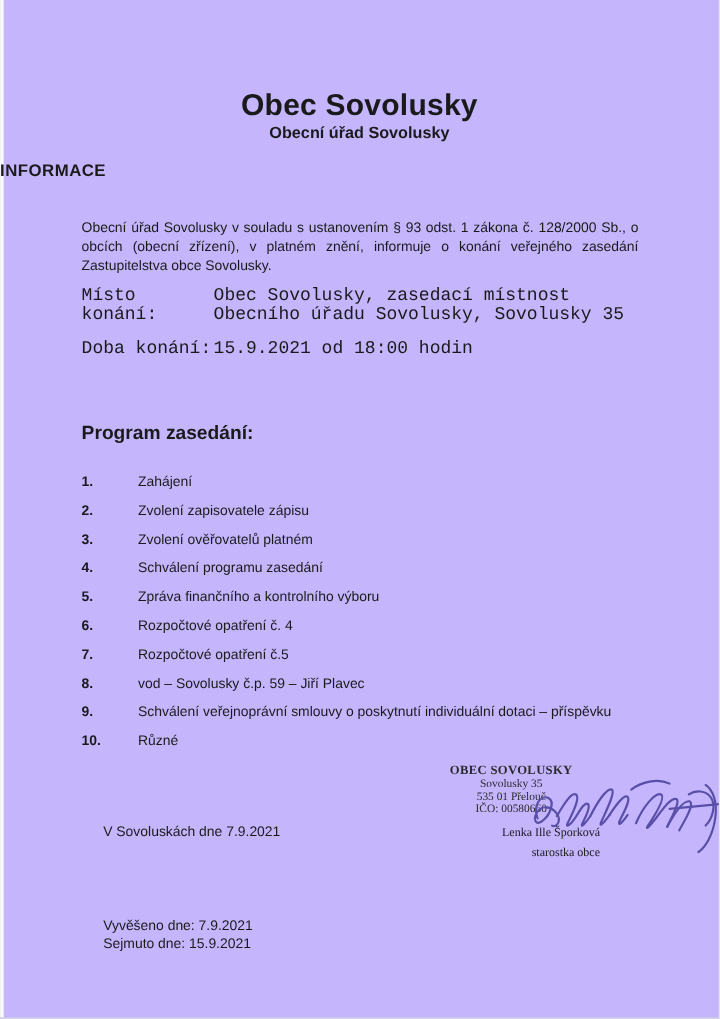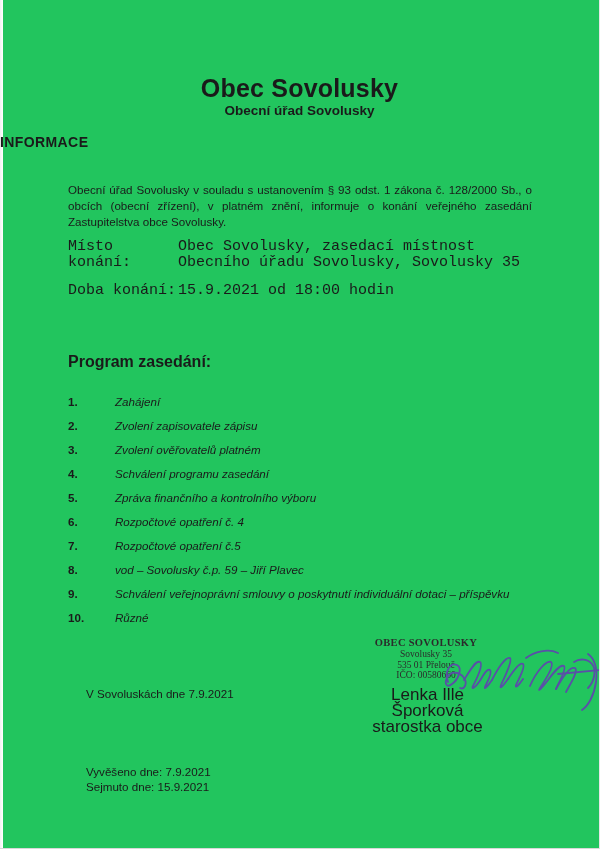--- a/index.html
+++ b/index.html
@@ -4,21 +4,21 @@
 <style>
   html, body {
     margin: 0;
     padding: 0;
     background: #ffffff;
   }
   .page {
     position: relative;
     width: 600px;
     height: 849px;
-    background: #22c55e;
+    background: #c4b5fd;
     overflow: hidden;
     font-family: "Liberation Sans", sans-serif;
     color: #1a1a1a;
     box-sizing: border-box;
     border-right: 1px solid #e6e6e6;
     border-bottom: 1px solid #d8d8d8;
   }
   .page::before {
     content: "";
     position: absolute;
@@ -113,21 +113,20 @@
   .program-item .num {
     position: absolute;
     left: 0;
     top: 0;
     width: 42px;
     font-weight: bold;
   }
   .program-item .txt {
     display: block;
     margin-left: 47px;
-    font-style: italic;
   }
   .program-item .txt .l2 { display: block; }
 
   
   .stamp {
     position: absolute;
     left: 366px;
     top: 637px;
     width: 120px;
     text-align: center;
@@ -160,23 +159,24 @@
     position: absolute;
     left: 86px;
     top: 687px;
     font-size: 11.6px;
   }
   .signer {
     position: absolute;
     left: 355px;
     top: 687px;
     width: 145px;
-    text-align: center;
-    font-size: 17px;
+    text-align: right;
+    font-size: 10px;
     line-height: 16px;
+    font-family: Liberation Serif, serif;
   }
   .posting {
     position: absolute;
     left: 86px;
     top: 740px;
     font-size: 11.6px;
     line-height: 15px;
     margin-top: 24px;
   }
 </style>

